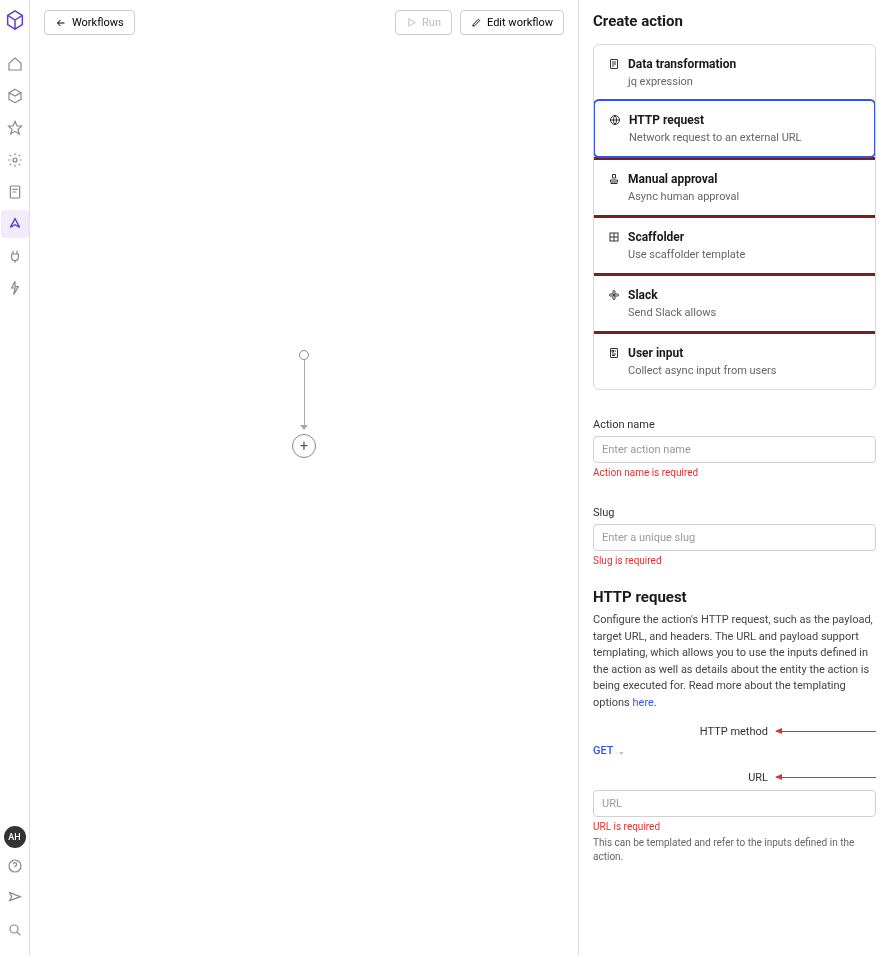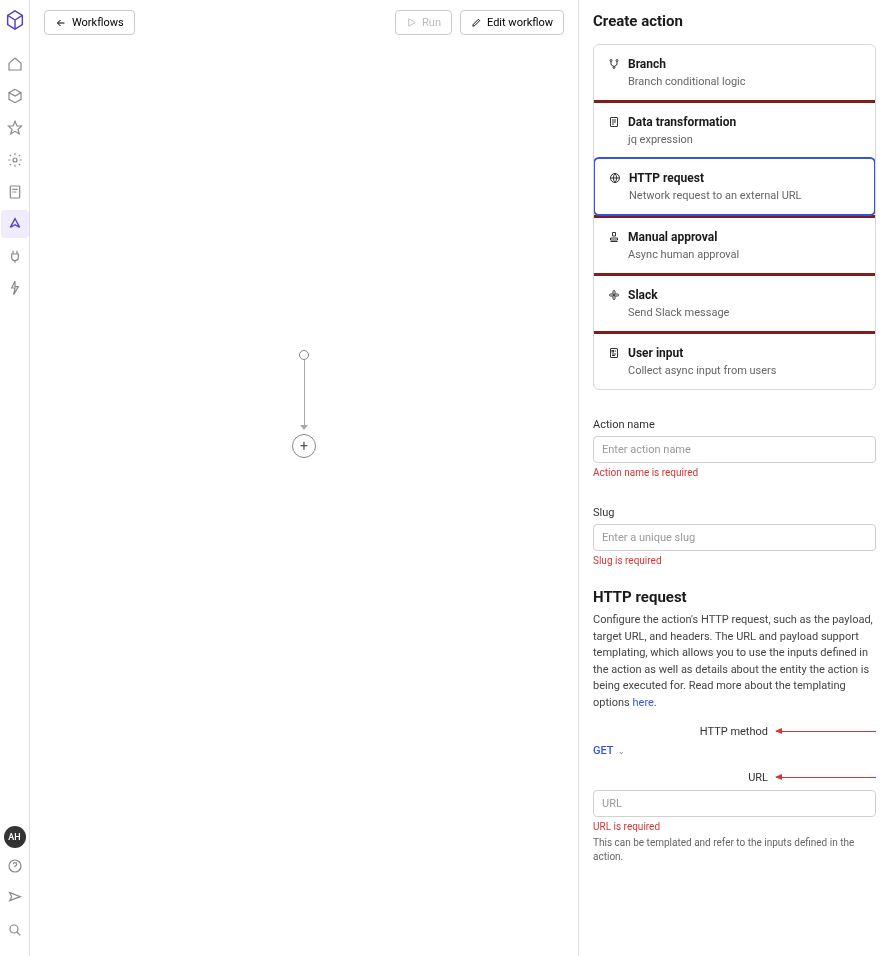--- a/index.html
+++ b/index.html
@@ -168,34 +168,20 @@
   </div>
 
   <div class="right-panel">
     <div class="panel-title">Create action</div>
 
     <div class="action-list" id="action-list">
         <div class="action-item">
           <div class="action-item-header">
             <span class="action-icon">
               <svg width="12" height="12" viewBox="0 0 24 24" fill="none" stroke="currentColor" stroke-width="2">
-                <circle cx="6" cy="5" r="2"></circle>
-                <circle cx="18" cy="5" r="2"></circle>
-                <circle cx="12" cy="19" r="2"></circle>
-                <path d="M6 7 V12 Q6 15 12 17 M18 7 V12 Q18 15 12 17"></path>
-              </svg>
-            </span>
-            <span>Branch</span>
-          </div>
-          <div class="action-item-desc">Branch conditional logic</div>
-        </div>
-        <div class="action-item">
-          <div class="action-item-header">
-            <span class="action-icon">
-              <svg width="12" height="12" viewBox="0 0 24 24" fill="none" stroke="currentColor" stroke-width="2">
                 <rect x="5" y="3" width="14" height="18" rx="1"></rect>
                 <path d="M8 8 H16 M8 12 H16 M8 16 H12"></path>
               </svg>
             </span>
             <span>Data transformation</span>
           </div>
           <div class="action-item-desc">jq expression</div>
         </div>
         <div class="action-item selected">
           <div class="action-item-header">
@@ -212,34 +198,46 @@
         <div class="action-item">
           <div class="action-item-header">
             <span class="action-icon">
               <svg width="12" height="12" viewBox="0 0 24 24" fill="none" stroke="currentColor" stroke-width="2">
                 <path d="M9 3 H15 V10 H9 Z M5 14 H19 V18 H5 Z M5 21 H19"></path>
               </svg>
             </span>
             <span>Manual approval</span>
           </div>
           <div class="action-item-desc">Async human approval</div>
+        </div>
+        <div class="action-item">
+          <div class="action-item-header">
+            <span class="action-icon">
+              <svg width="12" height="12" viewBox="0 0 24 24" fill="none" stroke="currentColor" stroke-width="2">
+                <rect x="4" y="4" width="16" height="16"></rect>
+                <path d="M4 12 H20 M12 4 V20"></path>
+              </svg>
+            </span>
+            <span>Scaffolder</span>
+          </div>
+          <div class="action-item-desc">Use scaffolder template</div>
         </div>
         <div class="action-item">
           <div class="action-item-header">
             <span class="action-icon">
               <svg width="12" height="12" viewBox="0 0 24 24" fill="none" stroke="currentColor" stroke-width="2">
                 <rect x="10" y="3" width="4" height="8" rx="2"></rect>
                 <rect x="10" y="13" width="4" height="8" rx="2"></rect>
                 <rect x="3" y="10" width="8" height="4" rx="2"></rect>
                 <rect x="13" y="10" width="8" height="4" rx="2"></rect>
               </svg>
             </span>
             <span>Slack</span>
           </div>
-          <div class="action-item-desc">Send Slack message</div>
+          <div class="action-item-desc">Send Slack allows</div>
         </div>
         <div class="action-item">
           <div class="action-item-header">
             <span class="action-icon">
               <svg width="12" height="12" viewBox="0 0 24 24" fill="none" stroke="currentColor" stroke-width="2">
                 <rect x="5" y="3" width="14" height="18" rx="1"></rect>
                 <rect x="8" y="7" width="3" height="3"></rect>
                 <path d="M13 8 H16 M8 14 H16 M8 17 H14"></path>
               </svg>
             </span>

